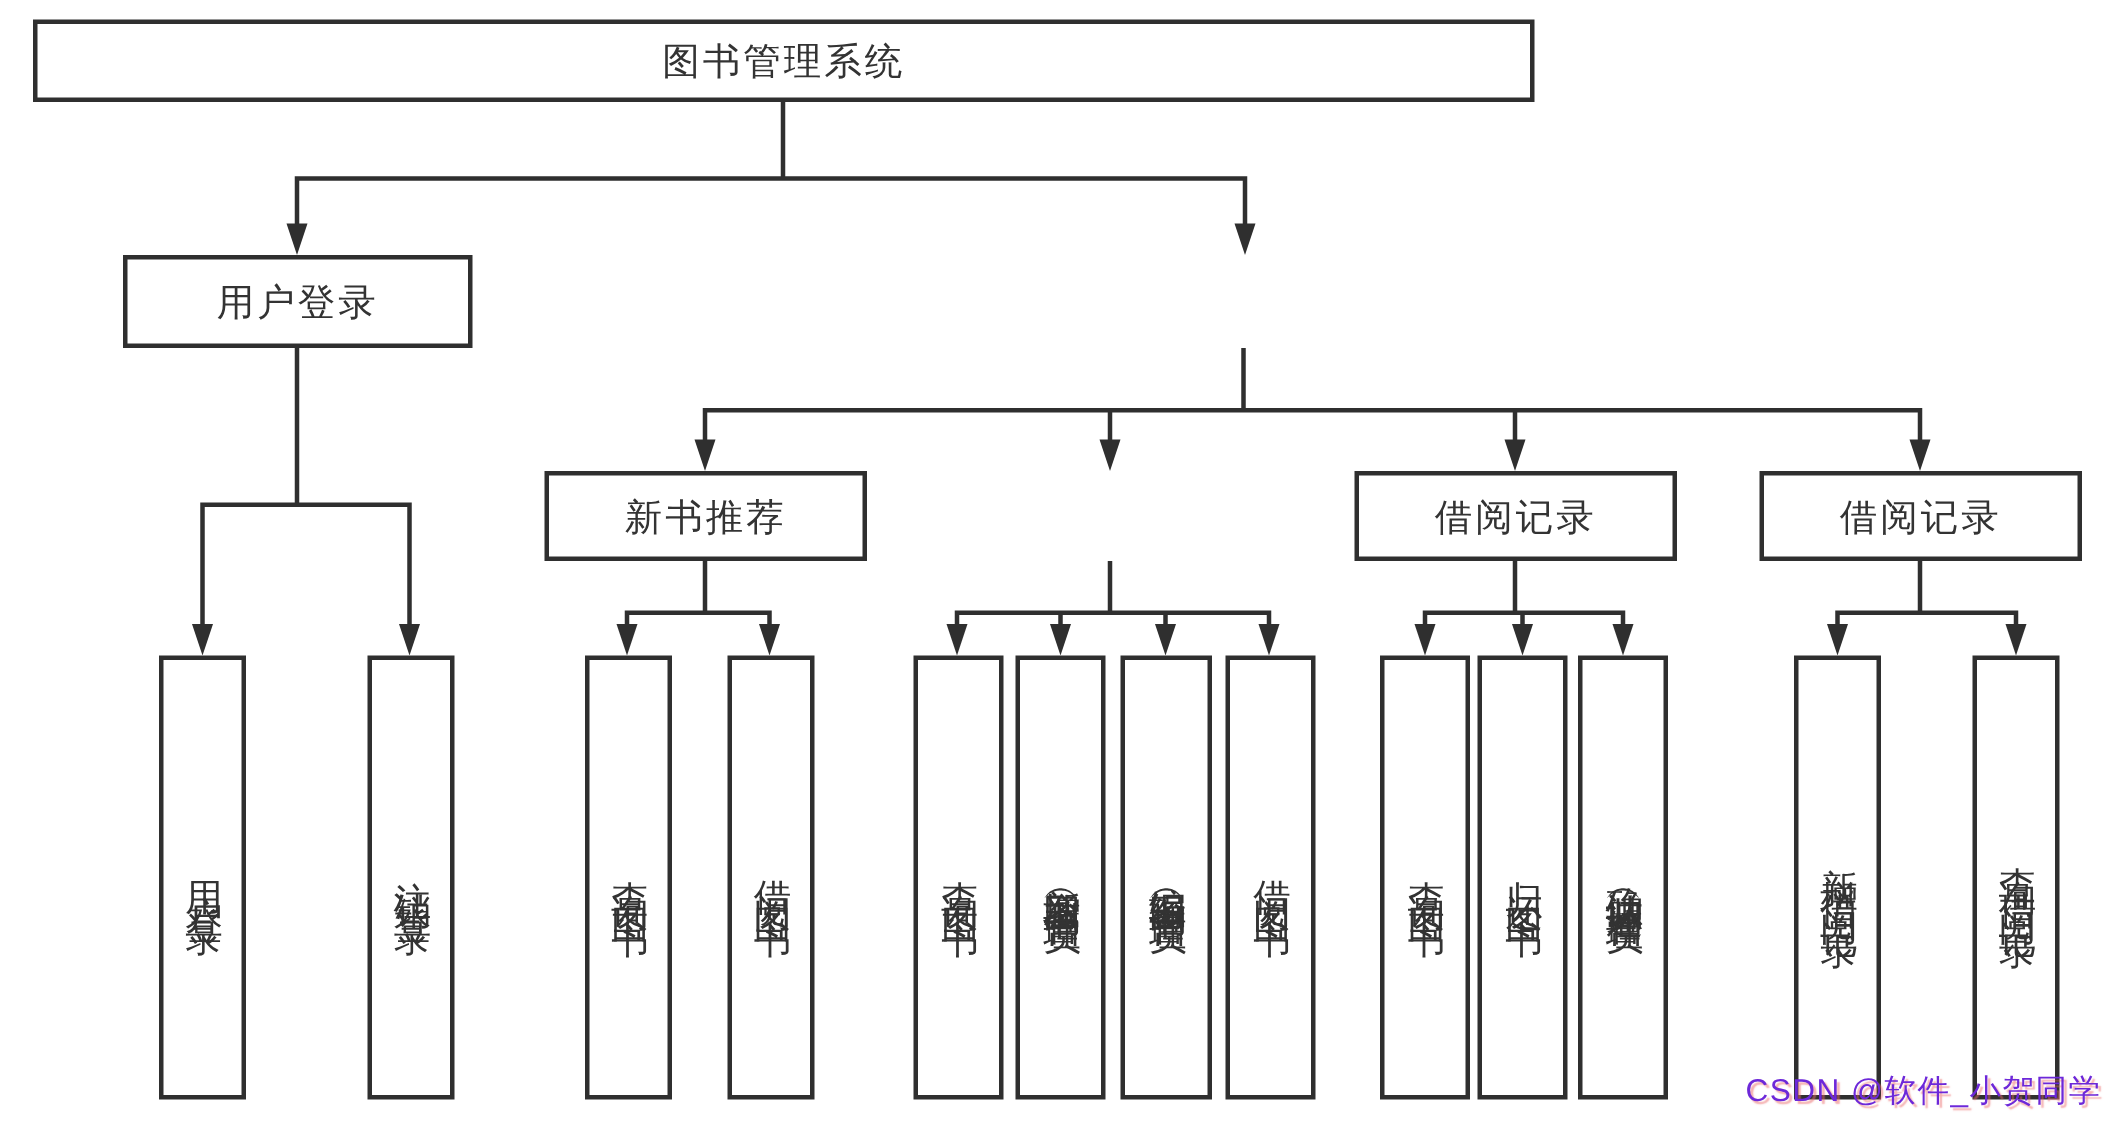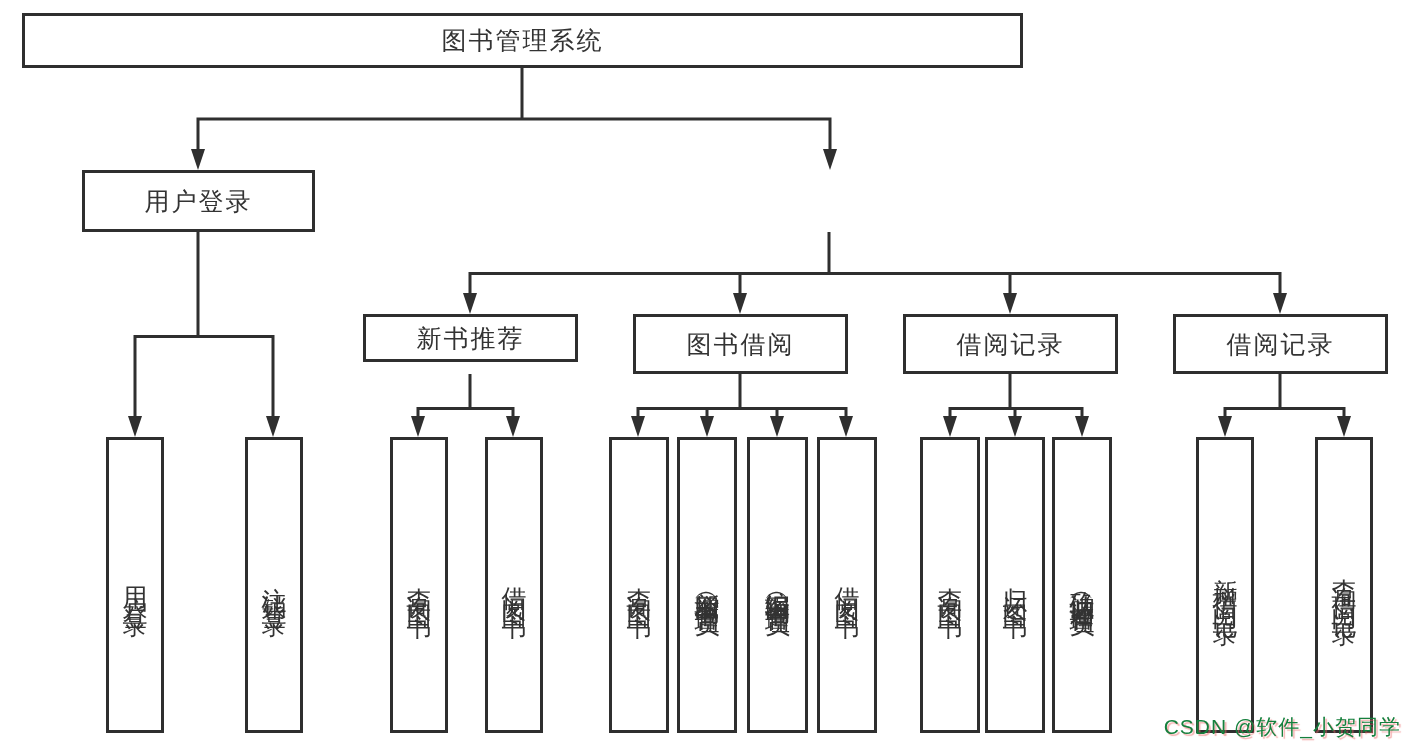--- a/index.html
+++ b/index.html
@@ -47,21 +47,21 @@
   }
   .node.leaf.long span.vtext {
     letter-spacing: 3px;
   }
   .watermark {
     position: absolute;
     right: 4px;
     bottom: 6px;
     z-index: 3;
     font-size: 21px;
-    color: #15803d;
+    color: #6d28d9;
     text-shadow: 2px 2px 1px rgba(235, 110, 110, 0.55);
     letter-spacing: 1px;
     white-space: nowrap;
   }
 </style>
 </head>
 <body>
 
 <div class="canvas">
 
@@ -99,25 +99,22 @@
   </svg>
 
   <div class="node h" style="left:22px;top:13px;width:1001px;height:55px">
     <span>图书管理系统</span>
   </div>
 
   <div class="node h" style="left:82px;top:170px;width:233px;height:62px">
     <span>用户登录</span>
   </div>
 
-  <div class="node h" style="left:363px;top:314px;width:215px;height:48px">
+  <div class="node h" style="left:363px;top:314px;width:215px;height:60px">
     <span>新书推荐</span>
-  </div>
-  <div class="node h" style="left:633px;top:314px;width:215px;height:60px">
-    <span>图书借阅</span>
   </div>
   <div class="node h" style="left:903px;top:314px;width:215px;height:60px">
     <span>借阅记录</span>
   </div>
   <div class="node h" style="left:1173px;top:314px;width:215px;height:60px">
     <span>借阅记录</span>
   </div>
 
   <div class="node leaf" style="left:106px;top:437px;width:58px;height:296px">
     <span class="vtext">用户登录</span>

